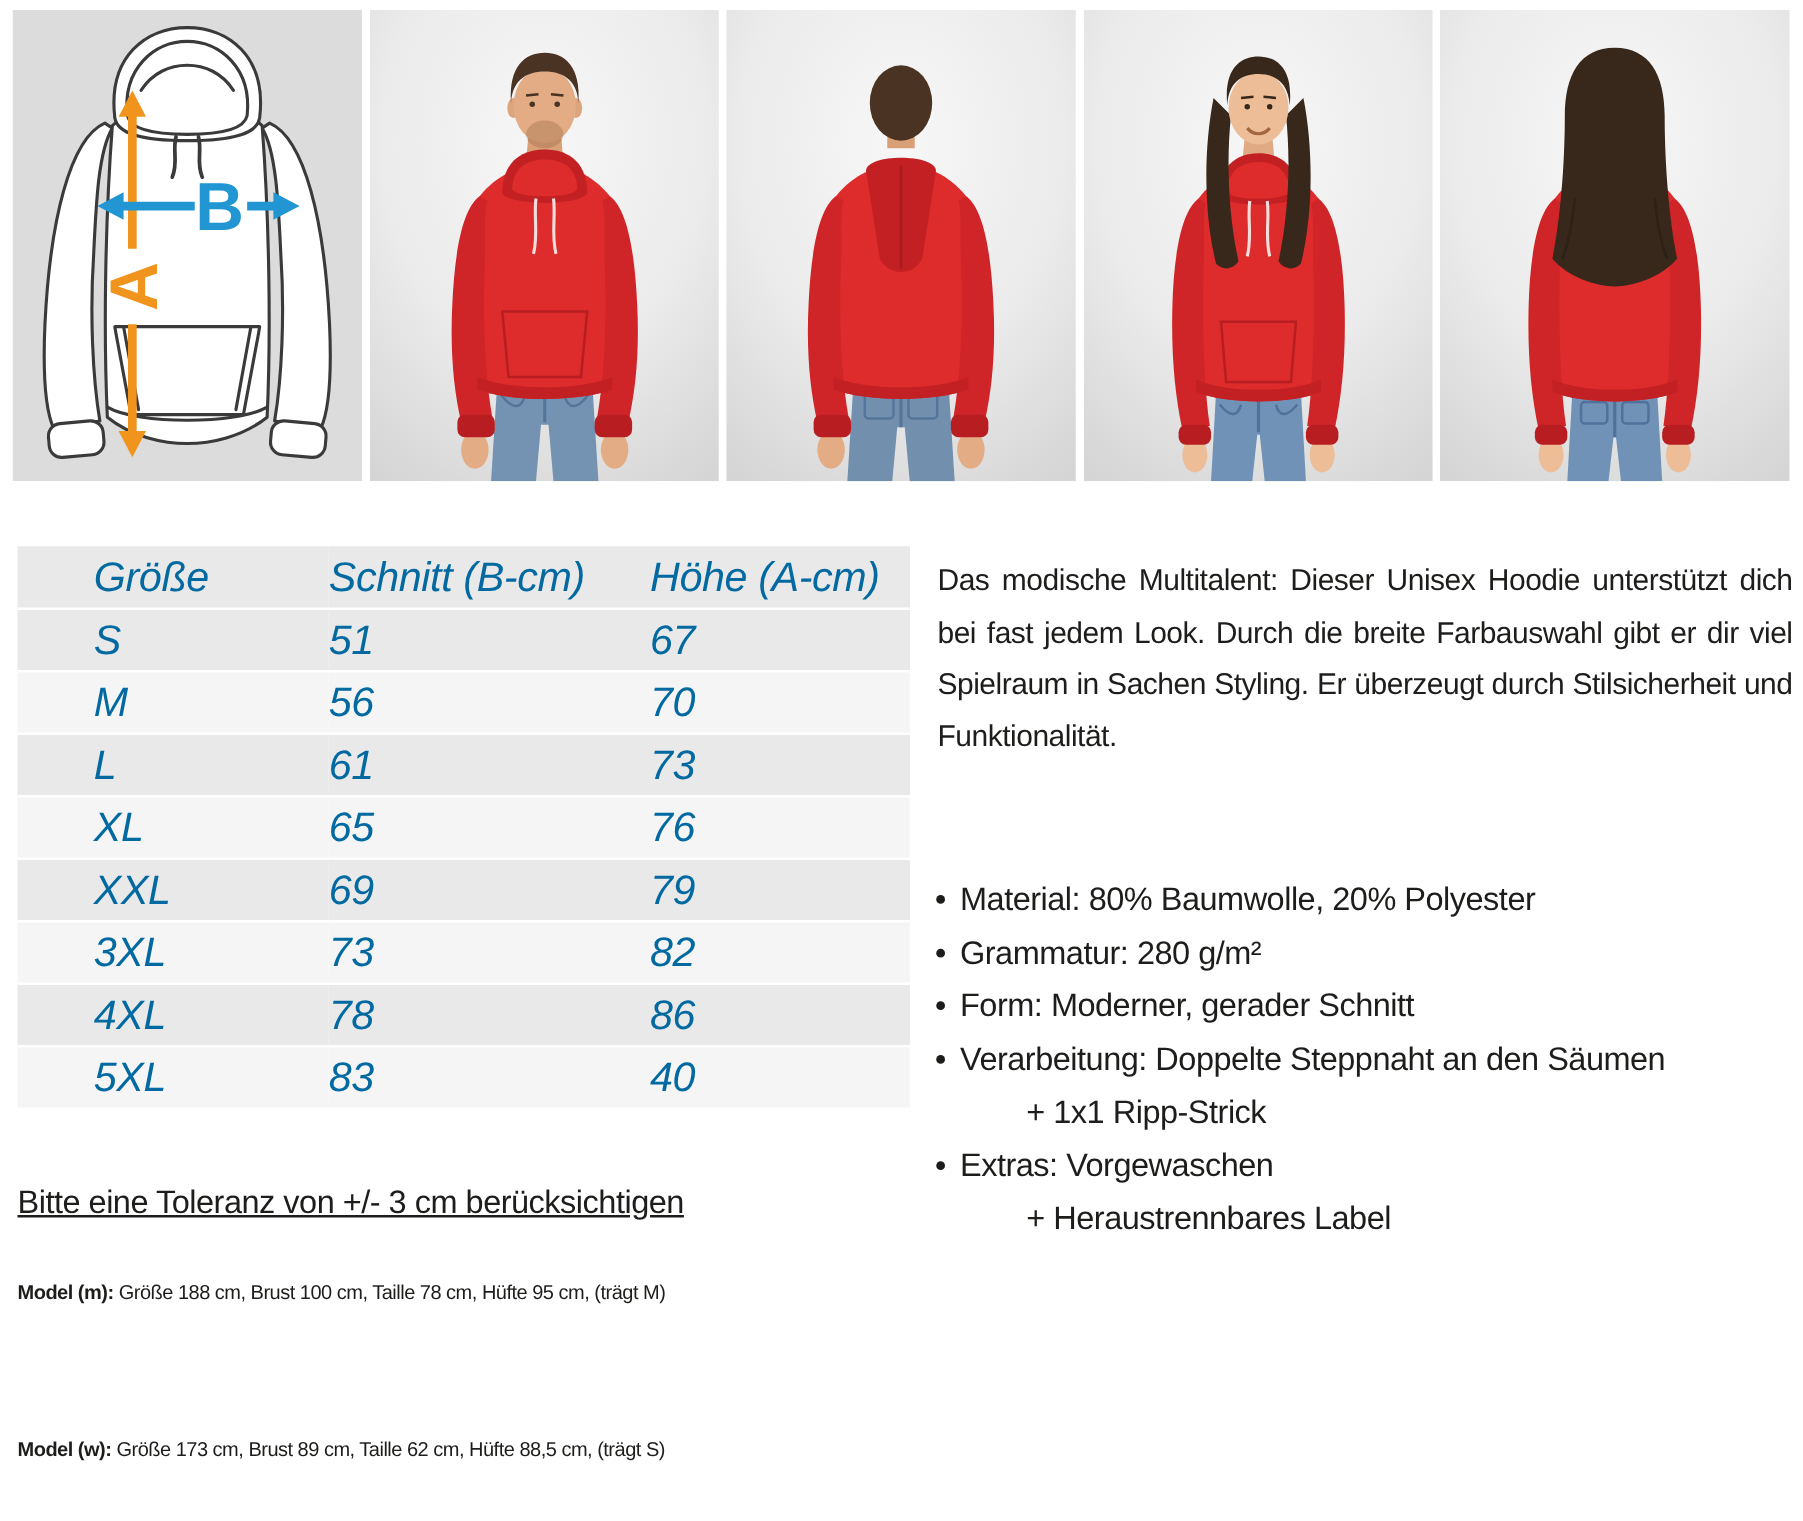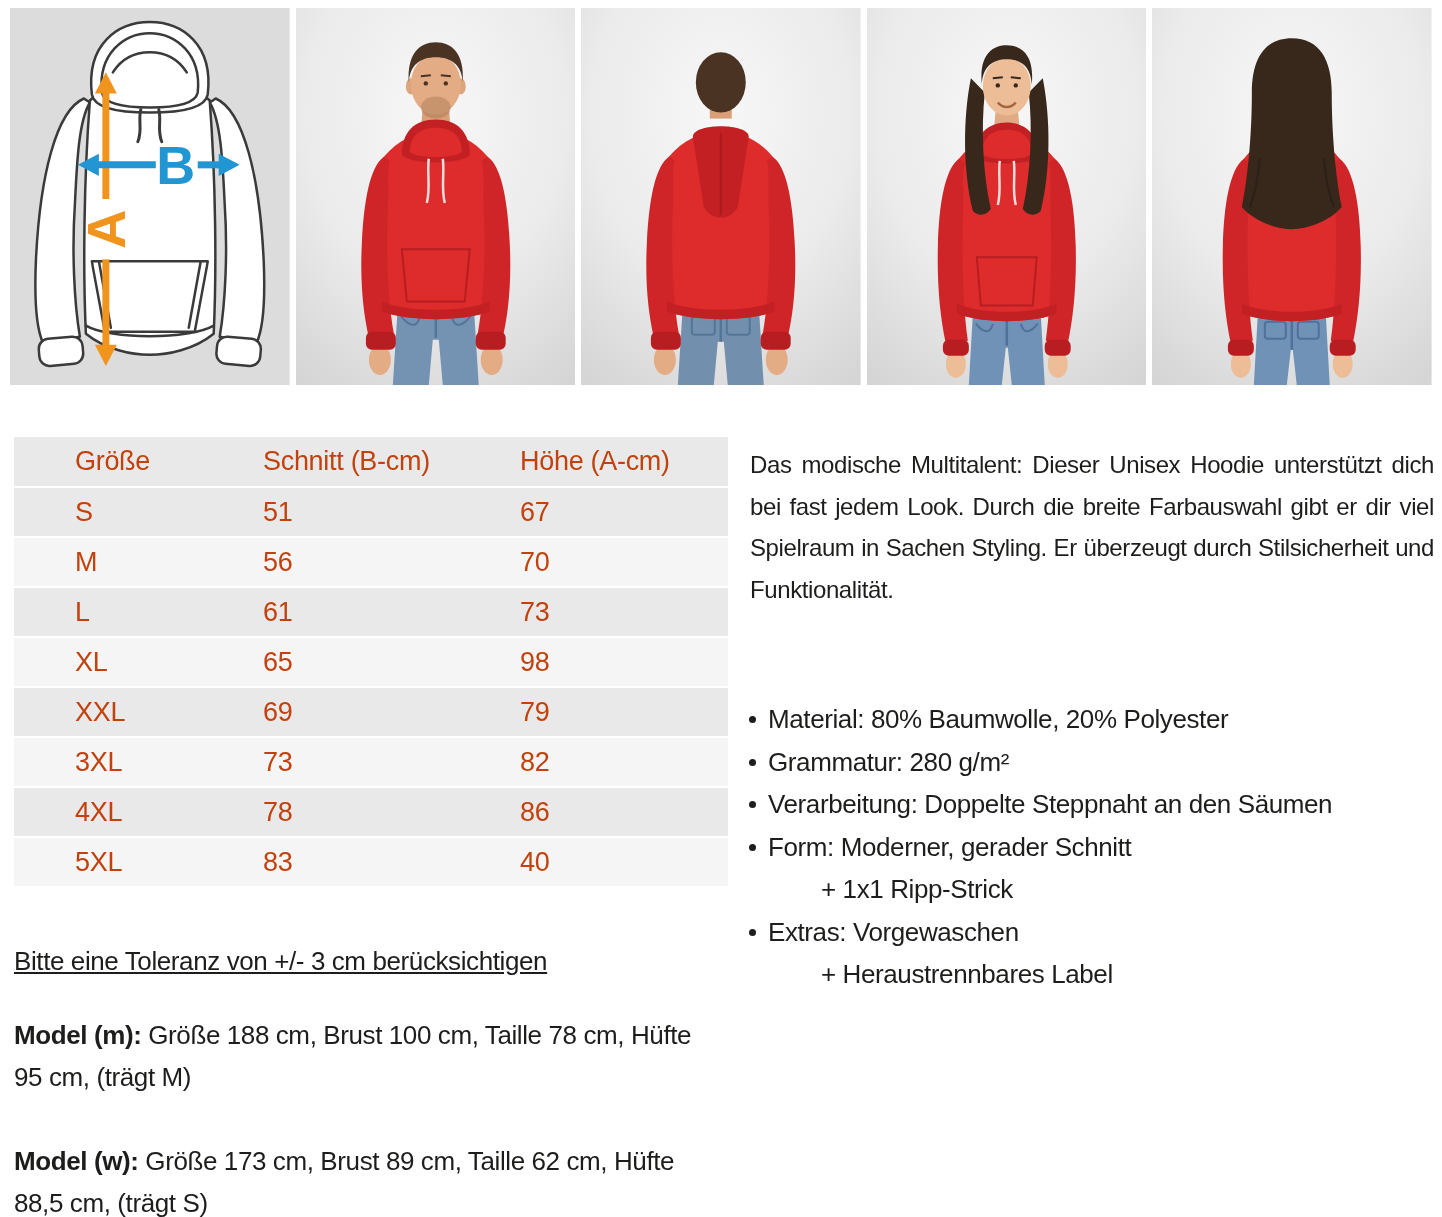--- a/index.html
+++ b/index.html
@@ -14,38 +14,38 @@
     position:absolute; left:10px; top:8px; width:1422px; height:377px;
     display:flex; gap:6px;
   }
   .media { flex:1 1 0; height:100%; }
   .media svg { width:100%; height:100%; display:block; }
 
   
   .size-table {
     position:absolute; left:14px; top:437px; width:714px;
     border-collapse:collapse; table-layout:fixed;
-    font-size:27px; color:#c2410c; letter-spacing:-0.3px;
+    font-size:33px; color:#0369a1; letter-spacing:-0.3px;font-style:italic;
   }
   .size-table th, .size-table td {
     height:50px; font-weight:normal; text-align:left; vertical-align:middle;
     border-bottom:2px solid #ffffff;
   }
   .size-table th:first-child, .size-table td:first-child { padding-left:61px; }
   .size-table tbody tr:nth-child(odd)  { background:#e9e9e9; }
   .size-table tbody tr:nth-child(even) { background:#f5f5f5; }
 
   
   .tolerance {
     position:absolute; left:14px; top:946px; width:706px;
     font-size:26px; letter-spacing:-0.4px;text-decoration:underline;
   }
   .model-note {
     position:absolute; left:14px; width:692px;
-    font-size:26px; line-height:42px; letter-spacing:-0.4px;
+    font-size:16px; line-height:42px; letter-spacing:-0.4px;
   }
   .model-note strong { font-weight:bold; }
   .model-m { top:1014px; }
   .model-w { top:1140px; }
 
   
   .description {
     position:absolute; left:750px; top:444px; width:684px;
     font-size:24px; line-height:41.5px; text-align:justify; letter-spacing:-0.4px;
   }
@@ -282,21 +282,21 @@
         <td>70</td>
       </tr>
       <tr>
         <td>L</td>
         <td>61</td>
         <td>73</td>
       </tr>
       <tr>
         <td>XL</td>
         <td>65</td>
-        <td>98</td>
+        <td>76</td>
       </tr>
       <tr>
         <td>XXL</td>
         <td>69</td>
         <td>79</td>
       </tr>
       <tr>
         <td>3XL</td>
         <td>73</td>
         <td>82</td>
@@ -318,18 +318,18 @@
 
 <p class="model-note model-m"><strong>Model (m):</strong><span> Größe 188 cm, Brust 100 cm, Taille 78 cm, Hüfte 95 cm, (trägt M)</span></p>
 
 <p class="model-note model-w"><strong>Model (w):</strong><span> Größe 173 cm, Brust 89 cm, Taille 62 cm, Hüfte 88,5 cm, (trägt S)</span></p>
 
 <p class="description">Das modische Multitalent: Dieser Unisex Hoodie unterstützt dich bei fast jedem Look. Durch die breite Farbauswahl gibt er dir viel Spielraum in Sachen Styling. Er überzeugt durch Stilsicherheit und Funktionalität.</p>
 
 <div class="features">
     <div class="feature-line">Material: 80% Baumwolle, 20% Polyester</div>
     <div class="feature-line">Grammatur: 280 g/m²</div>
+    <div class="feature-line">Form: Moderner, gerader Schnitt</div>
     <div class="feature-line">Verarbeitung: Doppelte Steppnaht an den Säumen</div>
-    <div class="feature-line">Form: Moderner, gerader Schnitt</div>
     <div class="cont-line">+ 1x1 Ripp-Strick</div>
     <div class="feature-line">Extras: Vorgewaschen</div>
     <div class="cont-line">+ Heraustrennbares Label</div>
   </div>
 
 </body></html>

